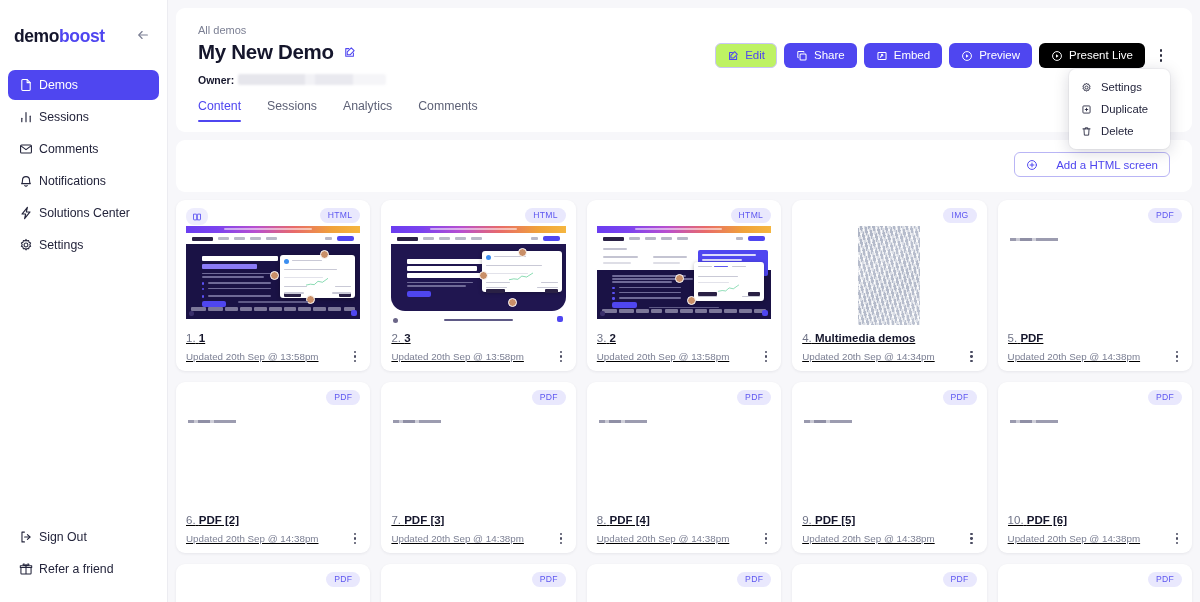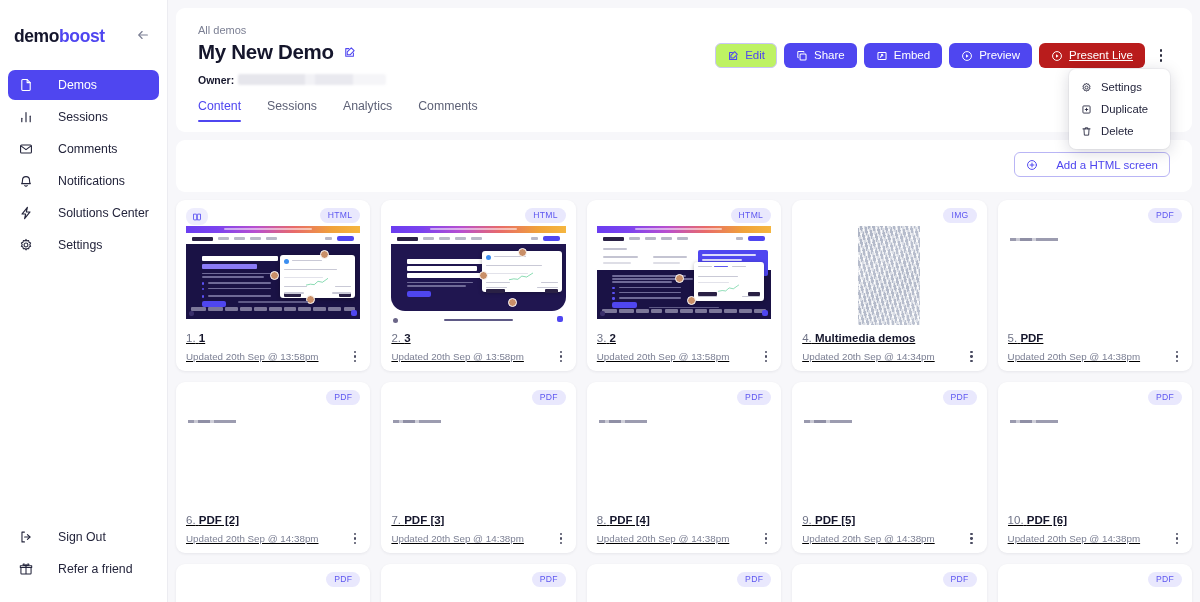--- a/index.html
+++ b/index.html
@@ -27,21 +27,21 @@
   }
   .brand { font-size: 17.5px; font-weight: 700; letter-spacing: -0.4px; white-space: nowrap; }
   .brand .b1 { color: #15162c; }
   .brand .b2 { color: #4f46f0; }
   .collapse-btn {
     color: #7b7f93; font-size: 15px; line-height: 1;
     cursor: pointer; padding: 2px 3px;
   }
   .nav { margin-top: 18px; display: flex; flex-direction: column; gap: 2px; padding: 0 8px; }
   .nav-item {
-    display: flex; align-items: center; gap: 25px;
+    display: flex; align-items: center; gap: 6px;
     height: 30px; padding: 0 10px; border-radius: 7px;
     font-size: 12.3px; color: #23243b; cursor: pointer;
     white-space: nowrap;
   }
   .nav-item .ico { width: 15px; height: 15px; display:flex; align-items:center; justify-content:center; flex:0 0 15px; }
   .nav-item .ico svg { width: 14px; height: 14px; display:block; }
   .nav-item.active { background: #4f46f0; color: #ffffff; }
   .nav-item.active .ico svg { stroke: #ffffff; }
   .nav-spacer { flex: 1 1 auto; }
   .nav-bottom { display: flex; flex-direction: column; gap: 2px; padding: 0 8px 18px 8px; }
@@ -76,21 +76,21 @@
   .header-actions { position: absolute; top: 35px; right: 22px; display: flex; align-items: center; gap: 7px; }
   .btn {
     display: inline-flex; align-items: center; gap: 6px;
     height: 25px; padding: 0 11px; border-radius: 6px;
     font-size: 11.5px; cursor: pointer; white-space: nowrap;
     border: 1px solid transparent; line-height: 1;
   }
   .btn svg { width: 12px; height: 12px; display: block; }
   .btn-outline { background: #bef264; color: #4f46f0; border-color: #c9c6f7; }
   .btn-primary { background: #4f46f0; color: #ffffff; }
-  .btn-green { background: #b91c1c; color: #ffffff; text-decoration: underline; }
+  .btn-green { background: #000000; color: #ffffff; }
   .kebab-btn {
     width: 18px; height: 24px; display: flex; flex-direction: column;
     align-items: center; justify-content: center; gap: 2.5px; cursor: pointer;
   }
   .kebab-btn i { width: 2.6px; height: 2.6px; border-radius: 50%; background: #2a2b3d; display: block; }
 
   .dropdown {
     position: absolute; top: 61px; right: 22px; width: 101px;
     background: #ffffff; border-radius: 7px;
     box-shadow: 0 3px 16px rgba(20,20,45,0.17), 0 0 0 1px rgba(20,20,45,0.04);

